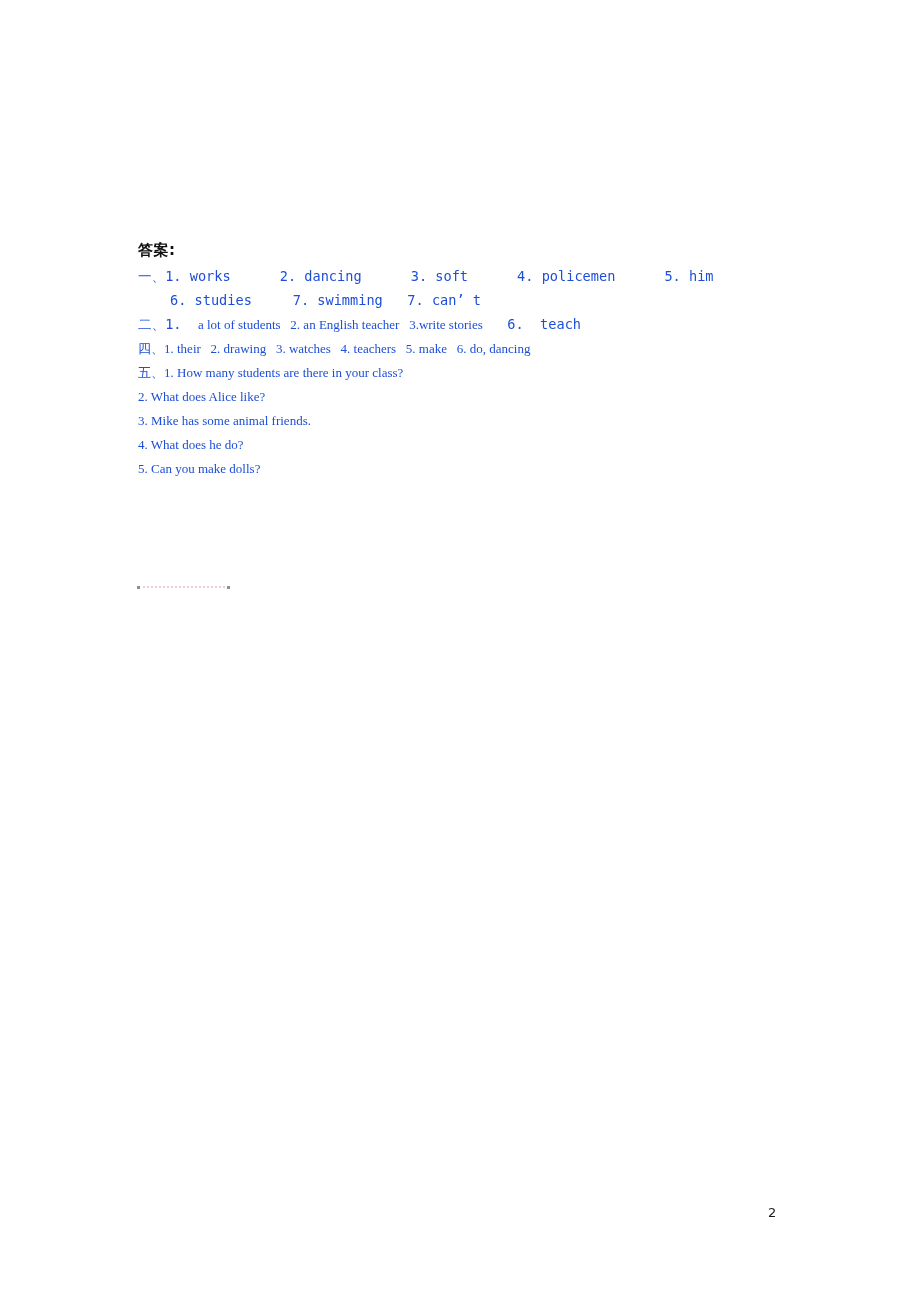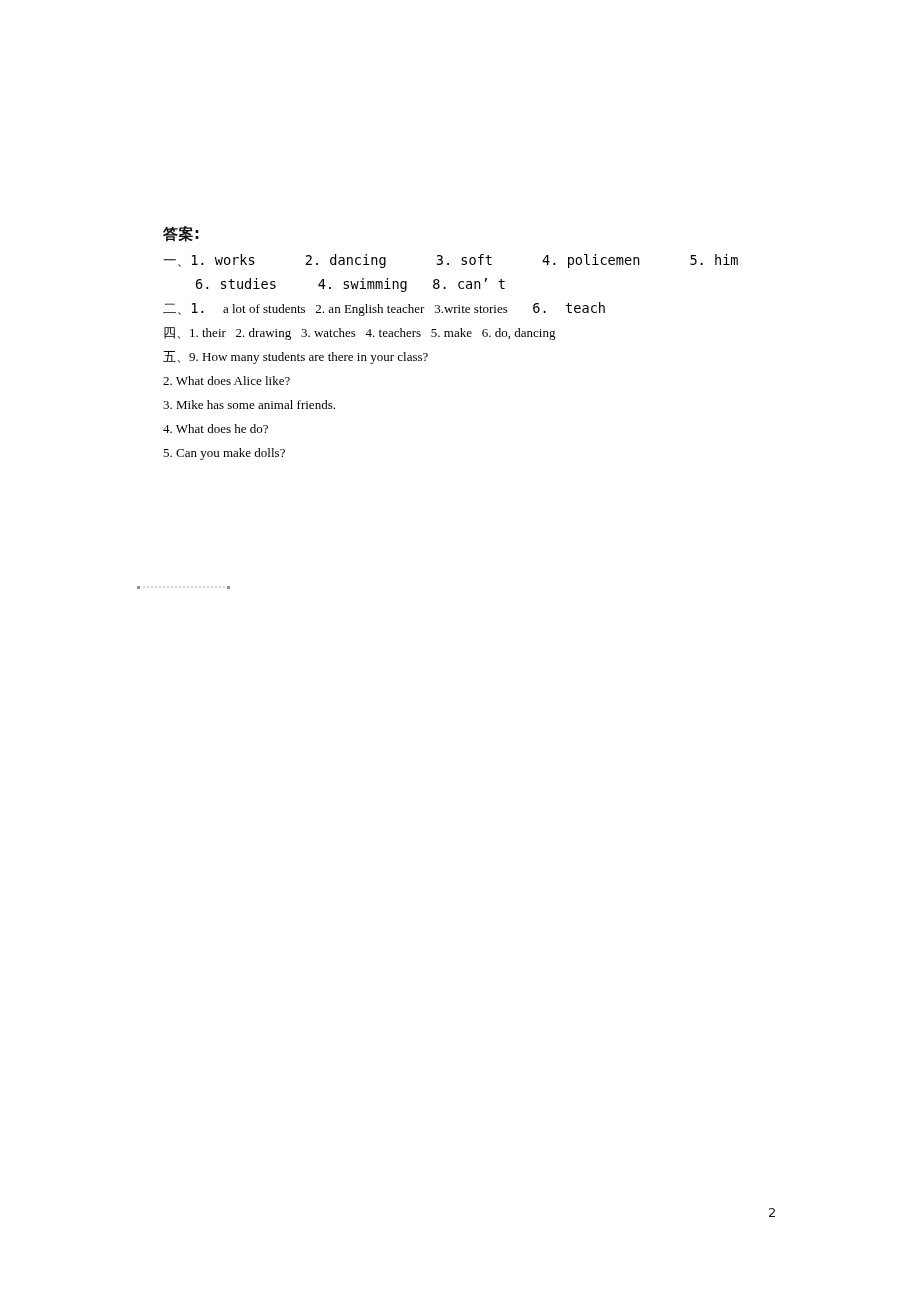--- a/index.html
+++ b/index.html
@@ -19,41 +19,40 @@
   .page {
     position: absolute;
     inset: 0;
     background: #ffffff;
   }
 
   
   .content {
     position: absolute;
     left: 138px;
-    top: 222px;
+    top: 238px;
     width: 700px;
-    margin-left: 25px;
   }
 
   .ans-heading {
     font-family: "DejaVu Sans", sans-serif;
     font-weight: bold;
     font-size: 15px;
     line-height: 24px;
     letter-spacing: 0.5px;
     color: #111111;
     margin: 0 0 2px 0;
     white-space: pre;
   }
 
   .line {
     font-family: "DejaVu Sans Mono", "Liberation Mono", monospace;
     font-size: 13.6px;
     line-height: 24px;
-    color: #000000;
+    color: #1d4ed8;
     white-space: pre;
     letter-spacing: 0px;
     margin: 0;
   }
 
   
   .cond {
     font-family: "Liberation Serif", "DejaVu Serif", serif;
     font-size: 13px;
     letter-spacing: 0px;
@@ -98,31 +97,31 @@
 <body>
 
 <div class="page">
 
   <div class="content">
 
     <p class="ans-heading">答案:</p>
 
     <p class="line">一、1. works      2. dancing      3. soft      4. policemen      5. him</p>
 
-    <p class="line indent-1">6. studies     4. swimming   8. can’ t</p>
+    <p class="line indent-1">6. studies     7. swimming   7. can’ t</p>
 
     <p class="line"><span>二、1.  </span><span class="cond">a lot of students   2. an English teacher   3.write stories</span><span>   6.  teach</span></p>
 
 
 
 
 
     <p class="line cond">四、1. their   2. drawing   3. watches   4. teachers   5. make   6. do, dancing</p>
 
-    <p class="line cond">五、9. How many students are there in your class?</p>
+    <p class="line cond">五、1. How many students are there in your class?</p>
     <p class="line cond">2. What does Alice like?</p>
     <p class="line cond">3. Mike has some animal friends.</p>
     <p class="line cond">4. What does he do?</p>
     <p class="line cond">5. Can you make dolls?</p>
 
   </div>
 
   <div class="dotted-rule"></div>
 
   <div class="page-number">2</div>

